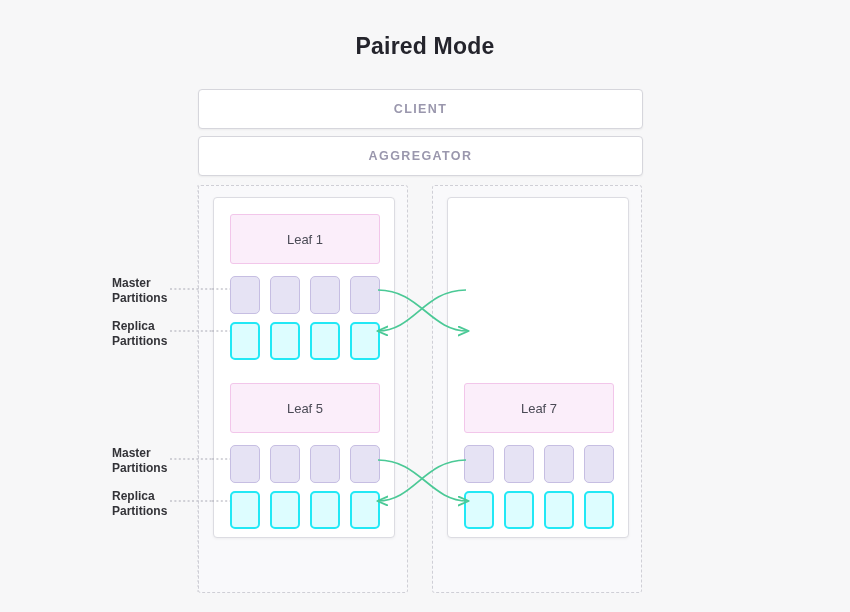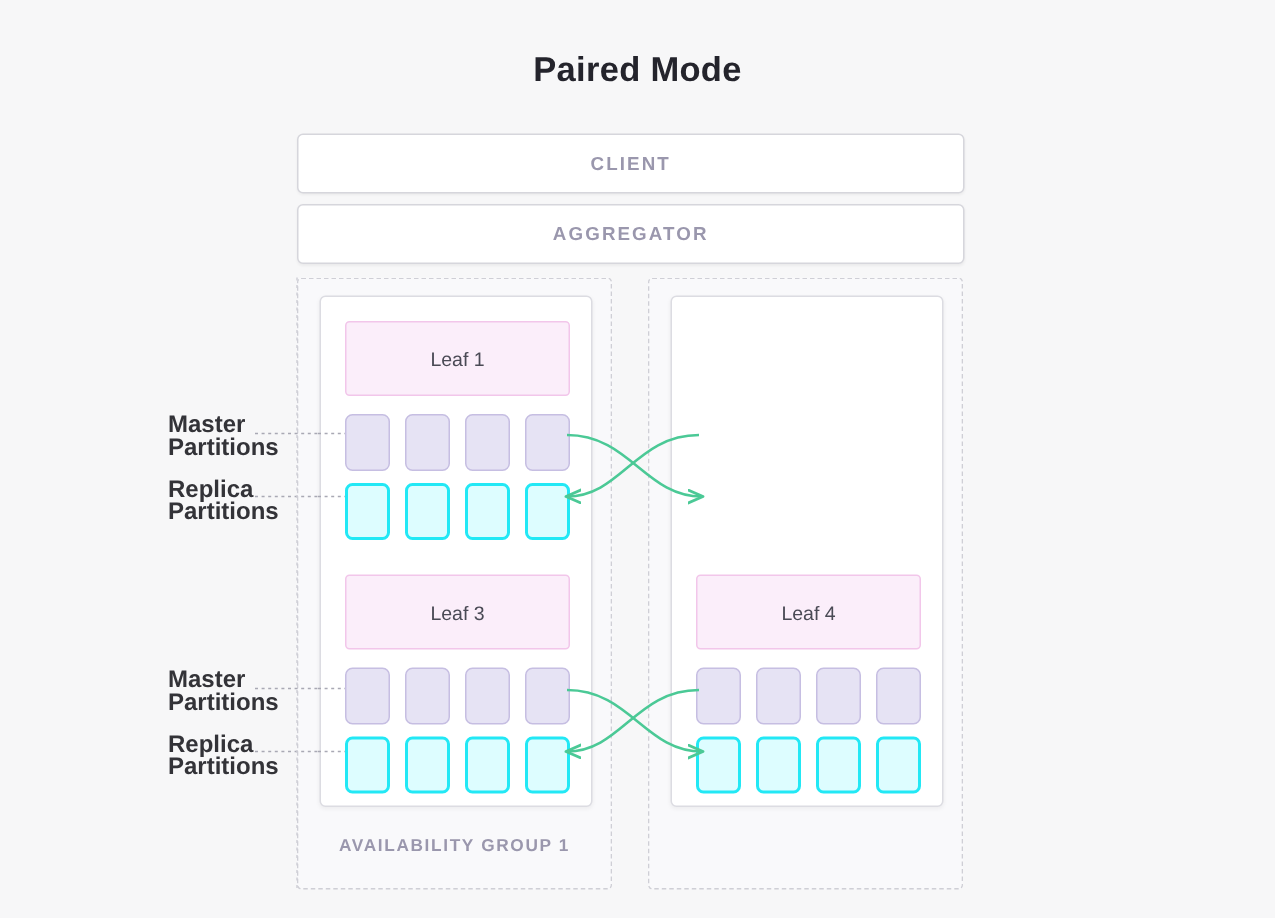--- a/index.html
+++ b/index.html
@@ -132,21 +132,21 @@
   }
   .part.replica {
     background: #ddfdff;
     border: 2px solid #22e8f5;
   }
 
   
   .annot {
     position: absolute;
     width: 96px;
-    font-size: 16px;
+    font-size: 12px;
     font-weight: bold;
     line-height: 15px;
     color: #333338;
     text-align: left;
   }
   #annot-master-top  { left: 112px; top: 276px; }
   #annot-replica-top { left: 112px; top: 319px; }
   #annot-master-bot  { left: 112px; top: 446px; }
   #annot-replica-bot { left: 112px; top: 489px; }
 
@@ -189,47 +189,46 @@
         <div class="part-row replica">
           <div class="part replica"></div>
           <div class="part replica"></div>
           <div class="part replica"></div>
           <div class="part replica"></div>
         </div>
       </div>
 
       <div class="leaf-unit lower">
         <div class="leaf-box">
-          <span>Leaf 3</span>
+          <span>Leaf 5</span>
         </div>
         <div class="part-row master">
           <div class="part master"></div>
           <div class="part master"></div>
           <div class="part master"></div>
           <div class="part master"></div>
         </div>
         <div class="part-row replica">
           <div class="part replica"></div>
           <div class="part replica"></div>
           <div class="part replica"></div>
           <div class="part replica"></div>
         </div>
       </div>
 
     </div>
-    <div class="ag-label">AVAILABILITY GROUP 1</div>
   </div>
 
   <div class="ag-group" id="ag-group-2">
     <div class="leaf-panel">
 
 
       <div class="leaf-unit lower">
         <div class="leaf-box">
-          <span>Leaf 4</span>
+          <span>Leaf 7</span>
         </div>
         <div class="part-row master">
           <div class="part master"></div>
           <div class="part master"></div>
           <div class="part master"></div>
           <div class="part master"></div>
         </div>
         <div class="part-row replica">
           <div class="part replica"></div>
           <div class="part replica"></div>

